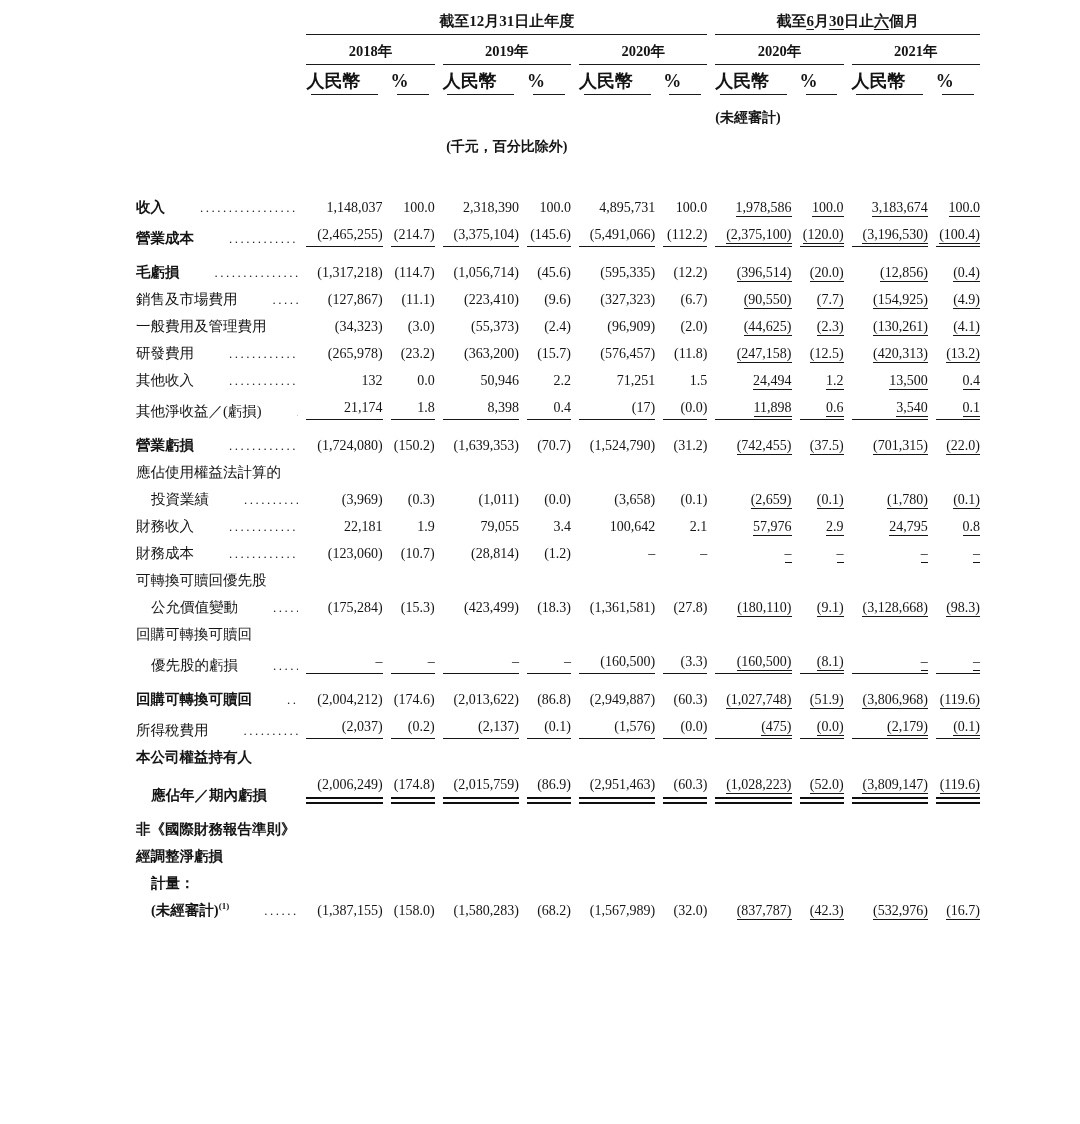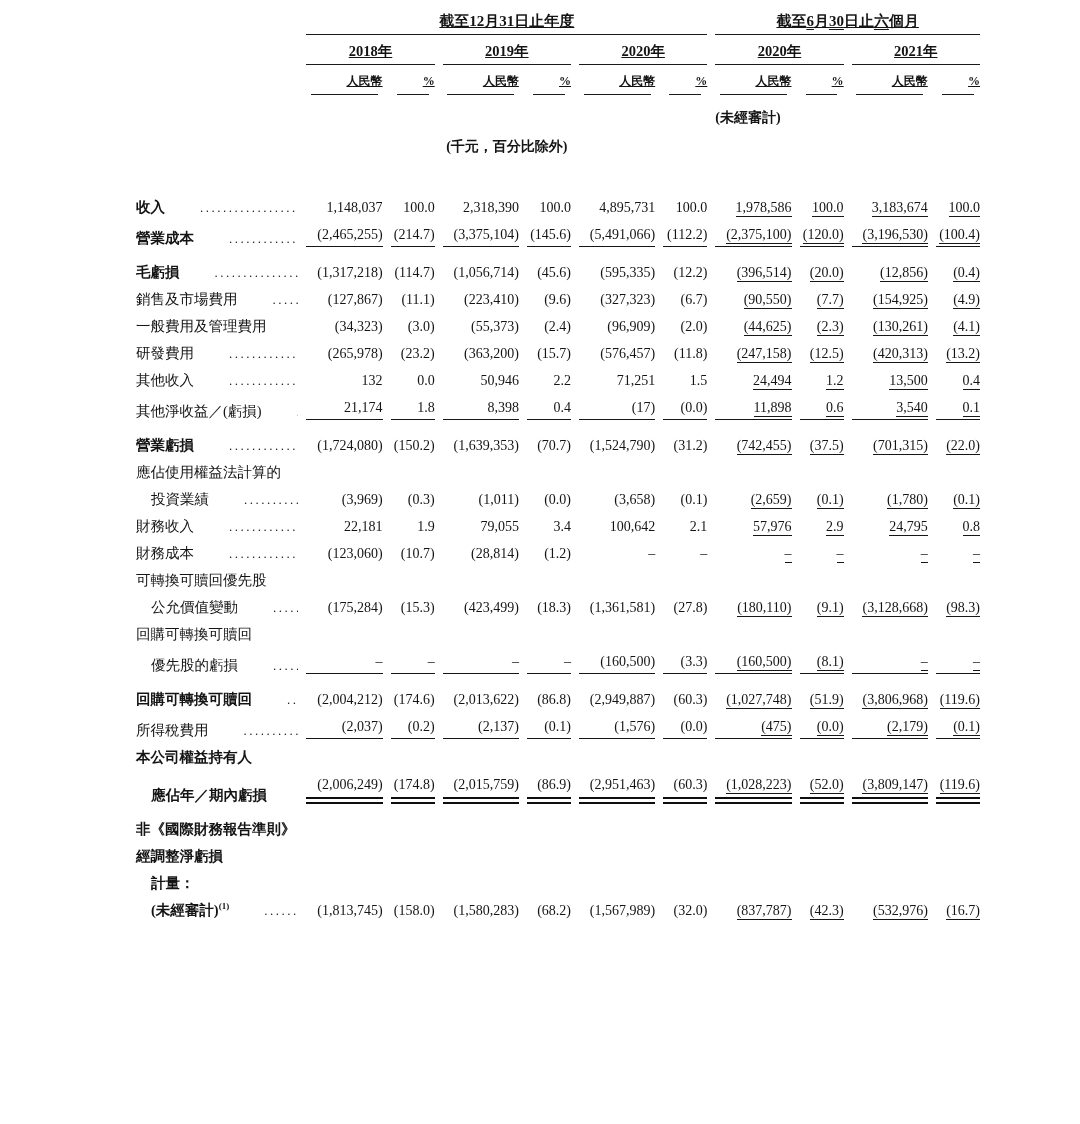--- a/index.html
+++ b/index.html
@@ -13,22 +13,22 @@
   col.c-label{width:170px}
   col.c-rmb{width:84px}
   col.c-pct{width:52px}
   td{padding:9px 0 1px 8px;vertical-align:bottom;font-size:14px;line-height:17px;}
   thead td{padding-top:7px;}
   sup{font-size:9px;line-height:0;}
 
   
   .phead{text-align:center;font-weight:bold;font-size:15px;}
   .yhead{text-align:center;font-weight:bold;font-size:14.5px;margin-top:20px;}
-  .uhead{text-align:right;font-weight:bold;font-size:12px;}
-  .inner{padding-bottom:4px;white-space:nowrap;text-decoration:underline;}
+  .uhead{text-align:left;font-weight:bold;font-size:18px;}
+  .inner{padding-bottom:4px;white-space:nowrap;}
   .hline{border-bottom:1.5px solid #1a1a1a;height:0;}
   .uhead .hline{width:88%;margin:0 auto;}
   .uhead.pctcol .hline{width:72%;}
   .ul{text-decoration:underline;text-underline-offset:2.5px;}
   .note-l{text-align:left;font-weight:bold;font-size:14px;padding-top:13px;white-space:nowrap;}
   .note-r{text-align:center;font-weight:bold;font-size:14px;padding-top:11px;white-space:nowrap;}
   tr.spacer-row td{padding:0;height:34px;}
 
   
   .num{text-align:right;}
@@ -584,21 +584,21 @@
           <td class="num rmb"></td>
           <td class="num pct"></td>
         </tr>
         <tr>
           <td class="labelcell b ind">
             <div class="labwrap">
               <span class="lbl">(未經審計)<sup>(1)</sup></span>
               <span class="leader"></span>
             </div>
           </td>
-          <td class="num rmb"><span class="val">(1,813,745)</span></td>
+          <td class="num rmb"><span class="val">(1,387,155)</span></td>
           <td class="num pct"><span class="val">(158.0)</span></td>
           <td class="num rmb"><span class="val">(1,580,283)</span></td>
           <td class="num pct"><span class="val">(68.2)</span></td>
           <td class="num rmb"><span class="val">(1,567,989)</span></td>
           <td class="num pct"><span class="val">(32.0)</span></td>
           <td class="num rmb"><span class="val u">(837,787)</span></td>
           <td class="num pct"><span class="val u">(42.3)</span></td>
           <td class="num rmb"><span class="val u">(532,976)</span></td>
           <td class="num pct"><span class="val u">(16.7)</span></td>
         </tr>

